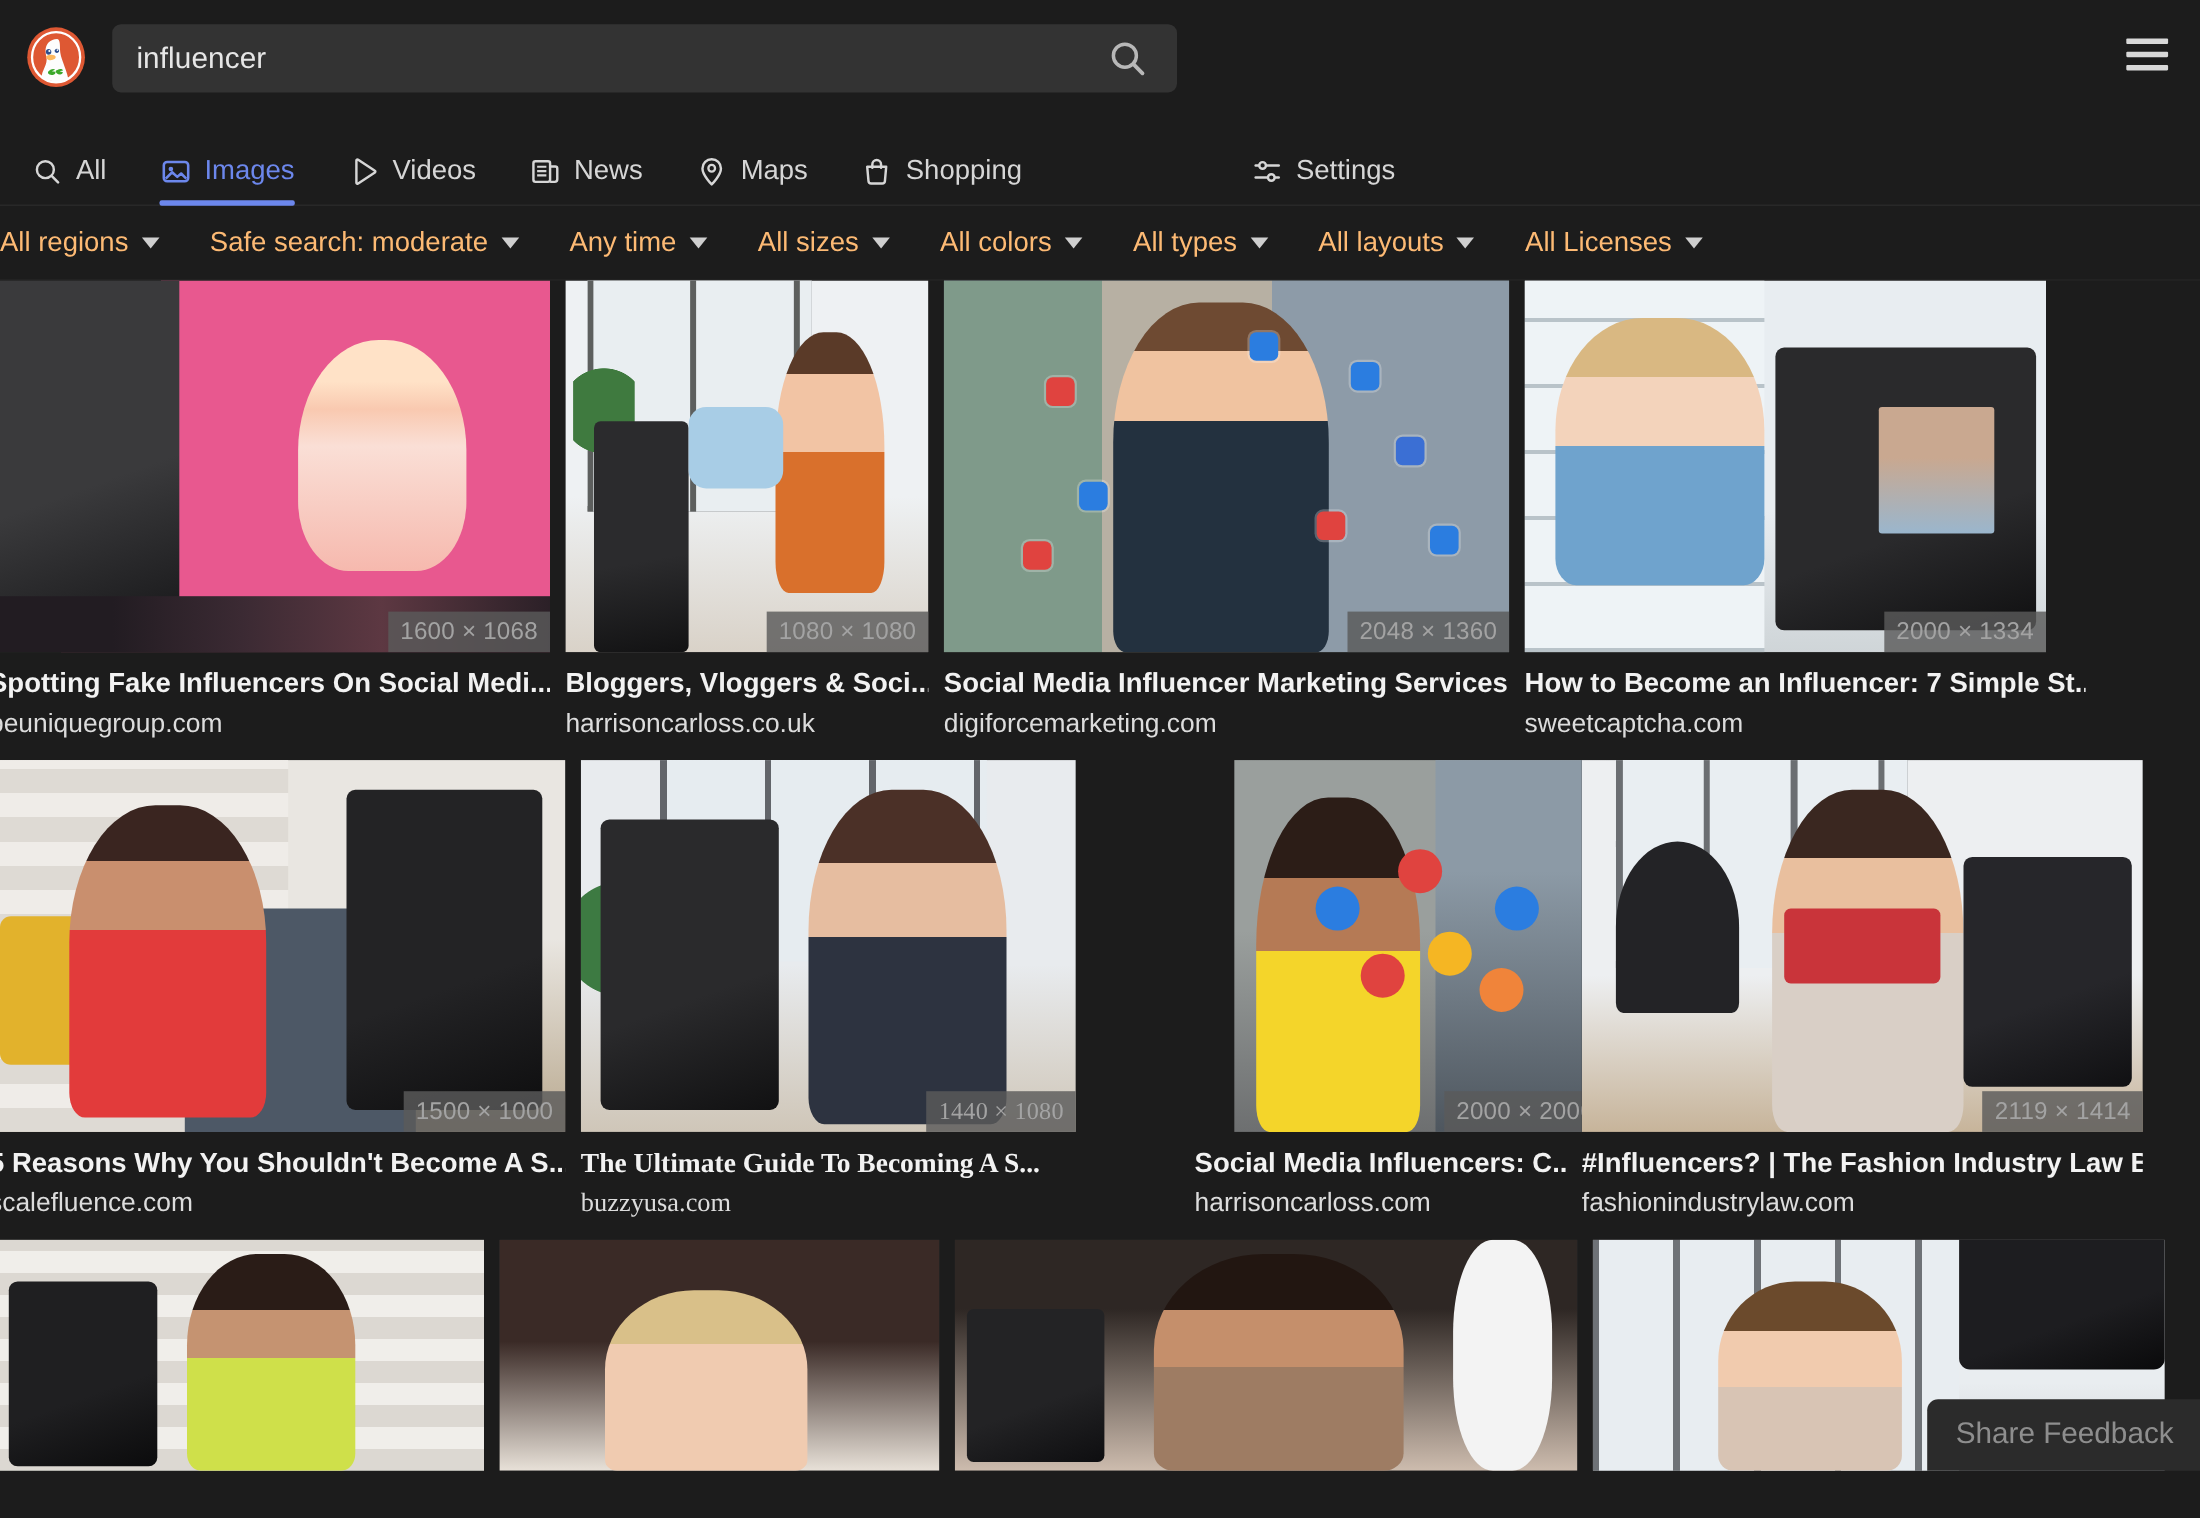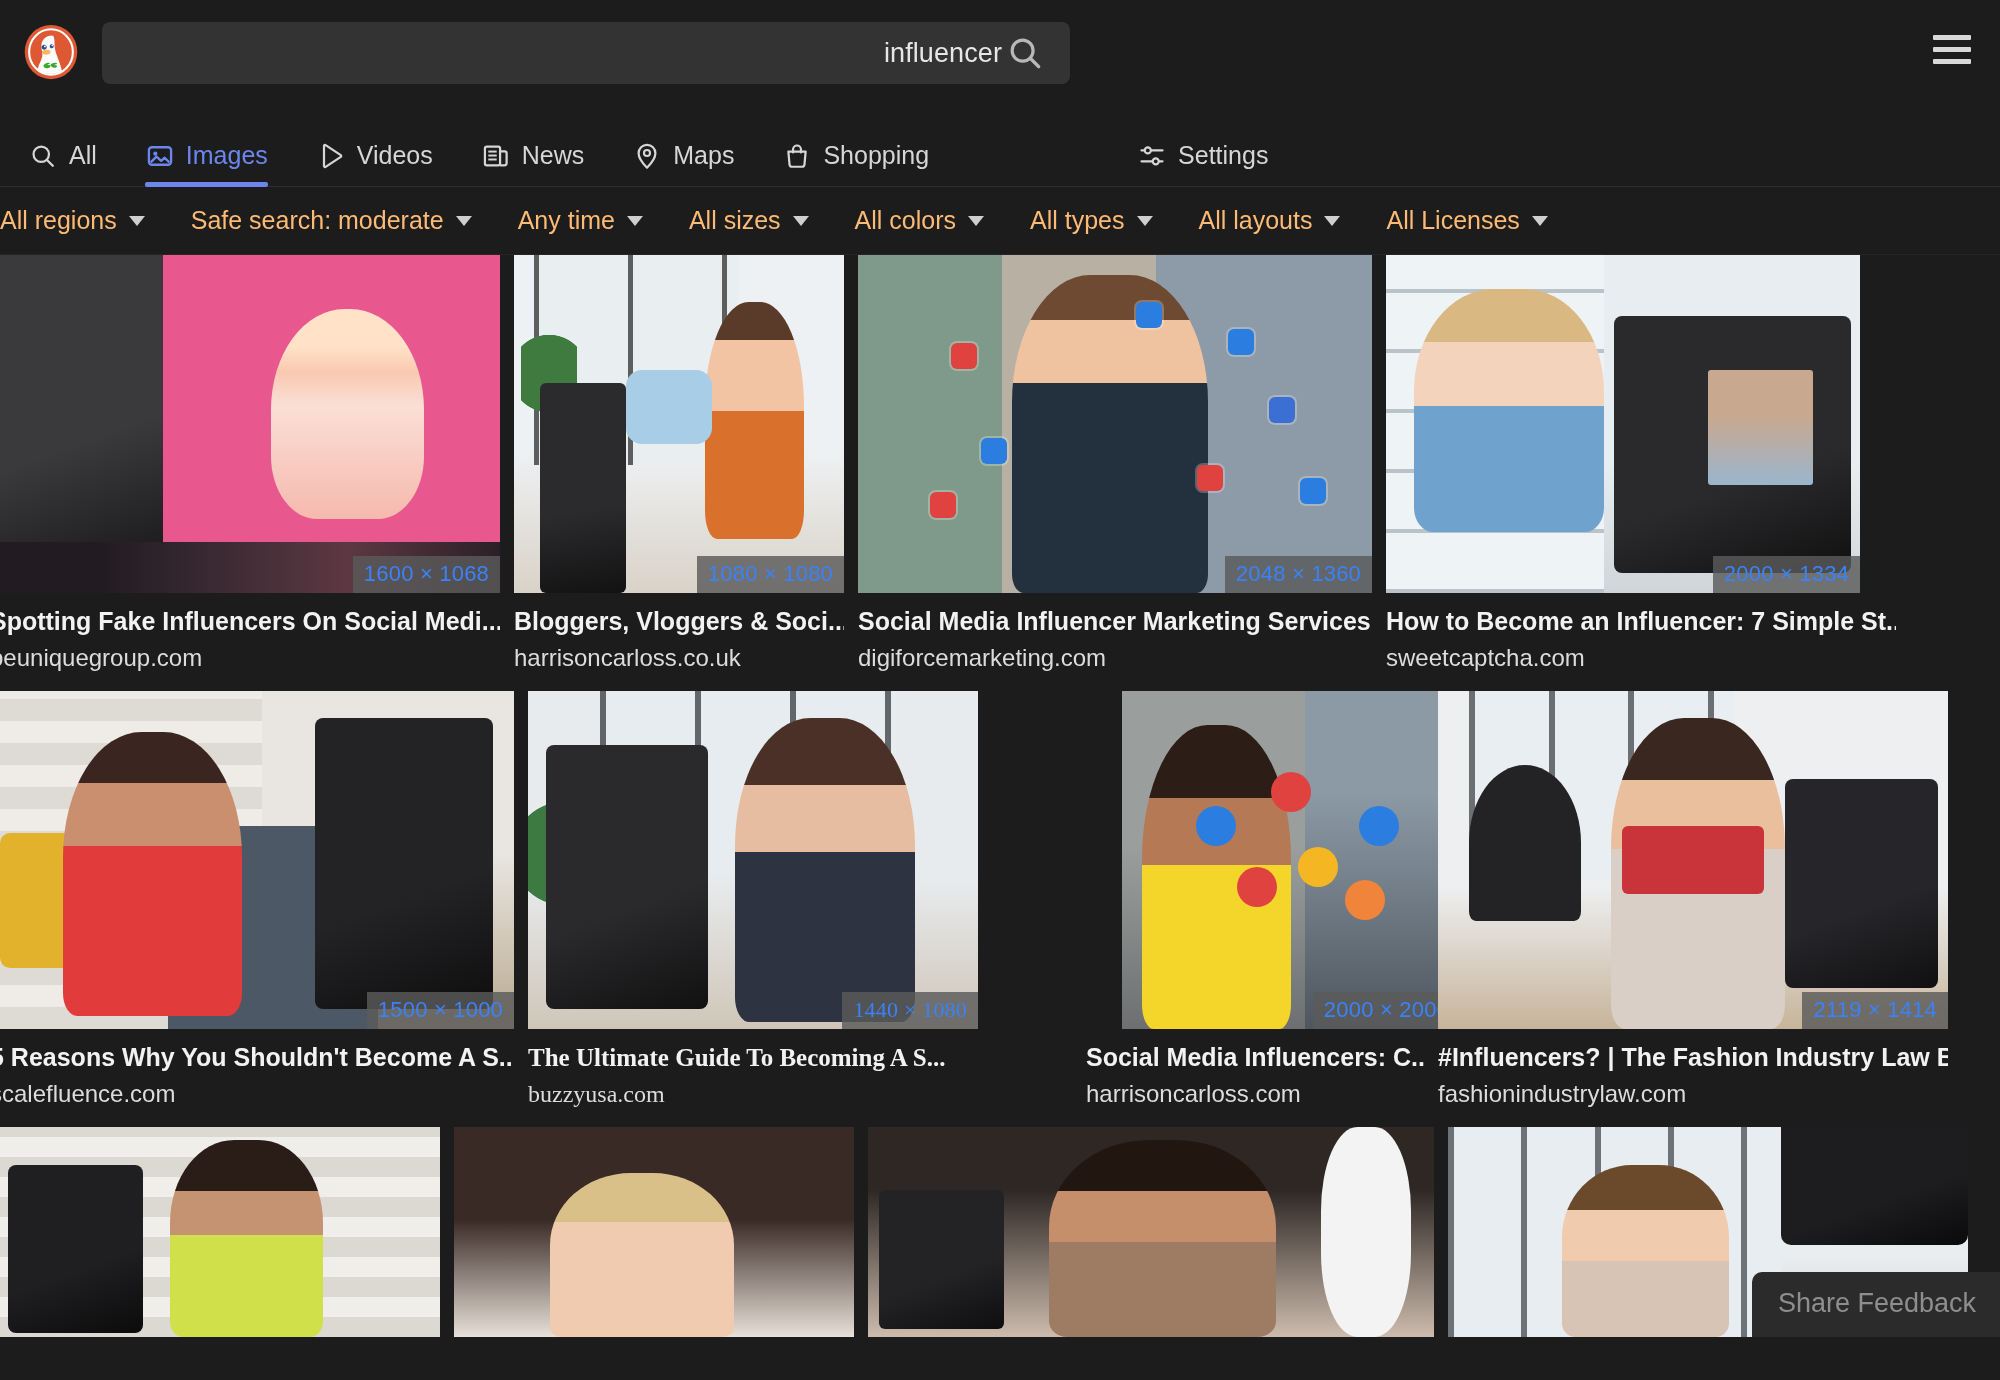--- a/index.html
+++ b/index.html
@@ -30,21 +30,20 @@
 
   .search-box {
     width: 968px;
     height: 62px;
     background: #333333;
     border-radius: 8px;
     display: flex;
     align-items: center;
     padding: 0 22px 0 22px;
     position: relative;
-    text-align: right;
   }
   .search-value {
     flex: 1;
     color: #e6e6e6;
     font-size: 27px;
     letter-spacing: .1px;
     white-space: nowrap;
     overflow: hidden;
   }
   .search-icon-btn {
@@ -136,21 +135,21 @@
     position: relative;
     overflow: hidden;
     background: #2a2a2a;
     display: block;
   }
   .thumb .art { position: absolute; inset: 0; }
   .dim-badge {
     position: absolute;
     right: 0; bottom: 0;
     background: rgba(90,90,90,0.82);
-    color: #3b82f6;
+    color: #a3a3a3;
     font-size: 22px;
     padding: 5px 11px 6px 11px;
     letter-spacing: .2px;
   }
   .meta { padding: 13px 0 0 0; }
   .meta .title {
     color: #f2f2f2;
     font-size: 25px;
     font-weight: bold;
     white-space: nowrap;

